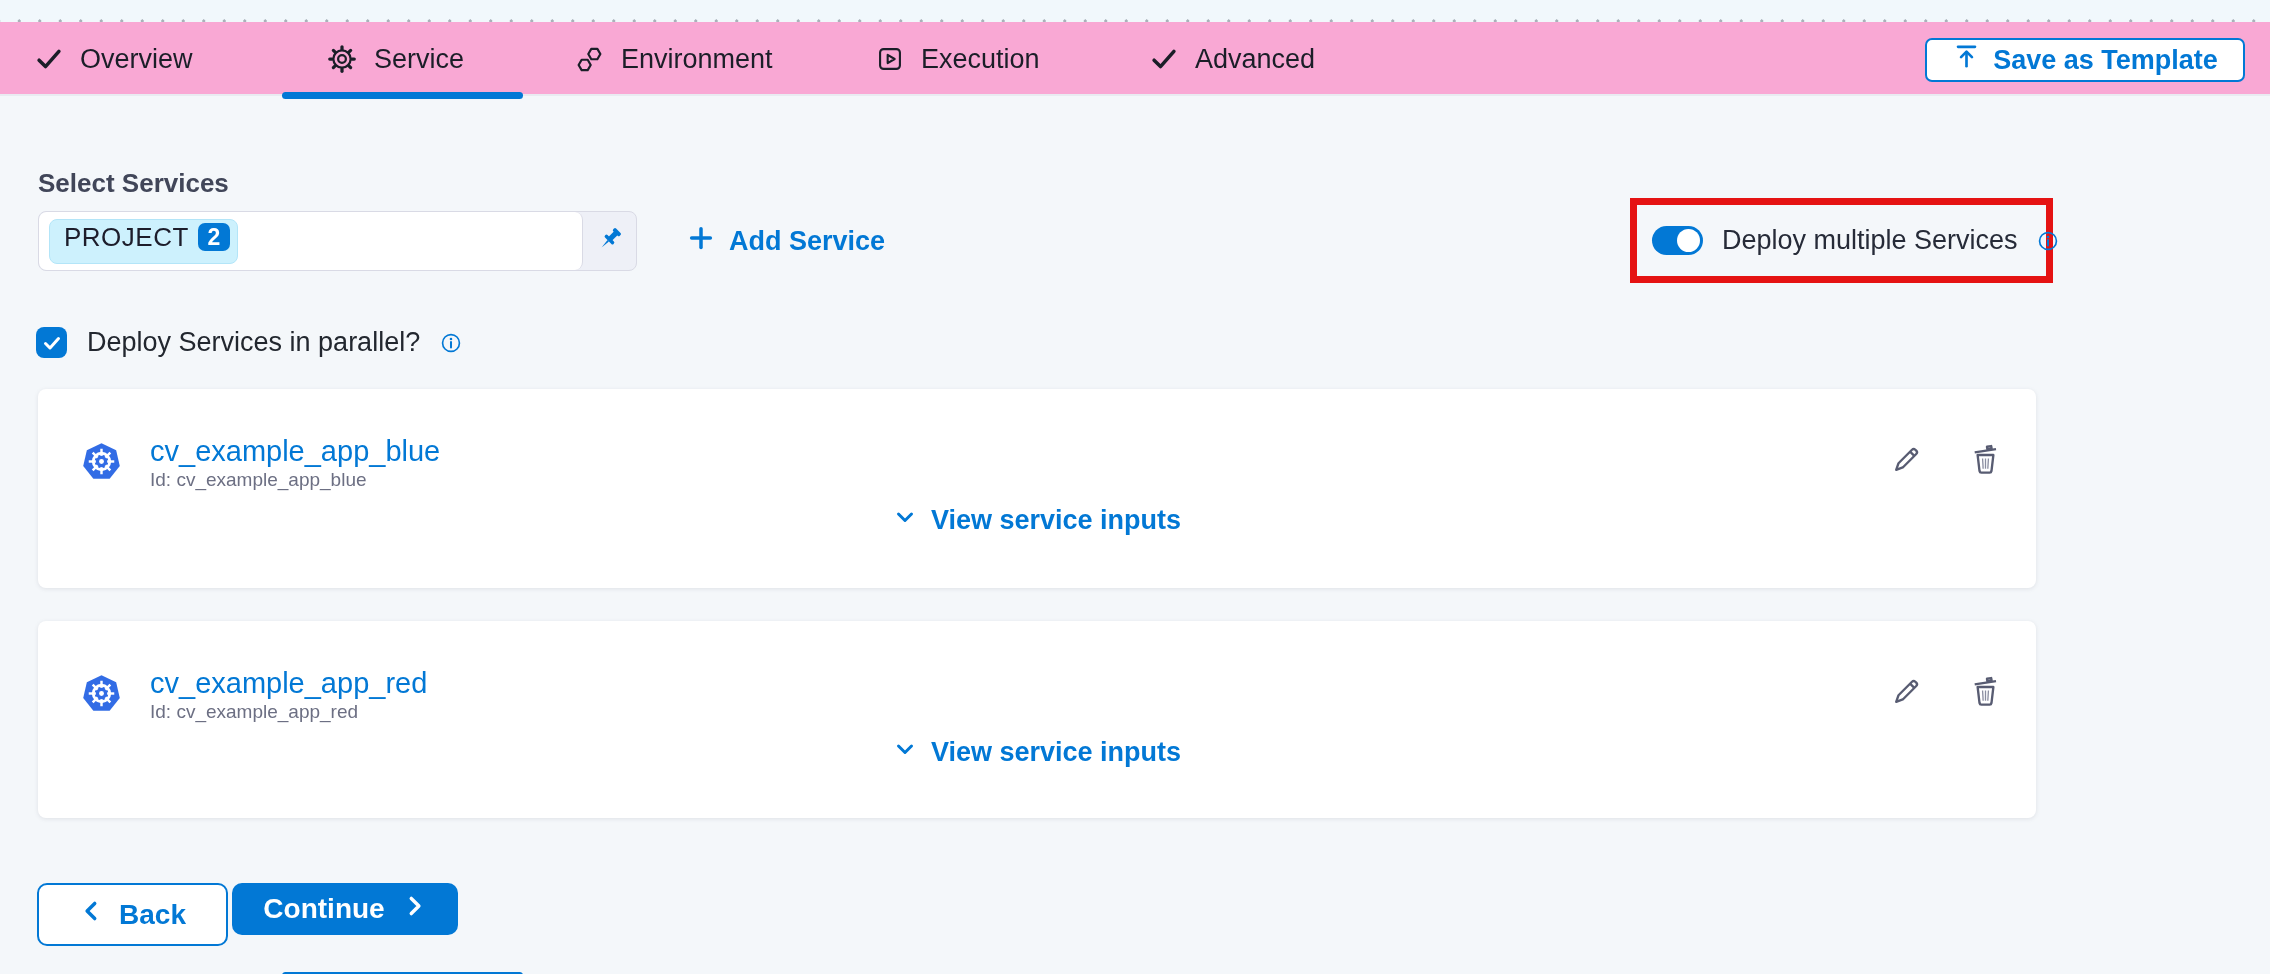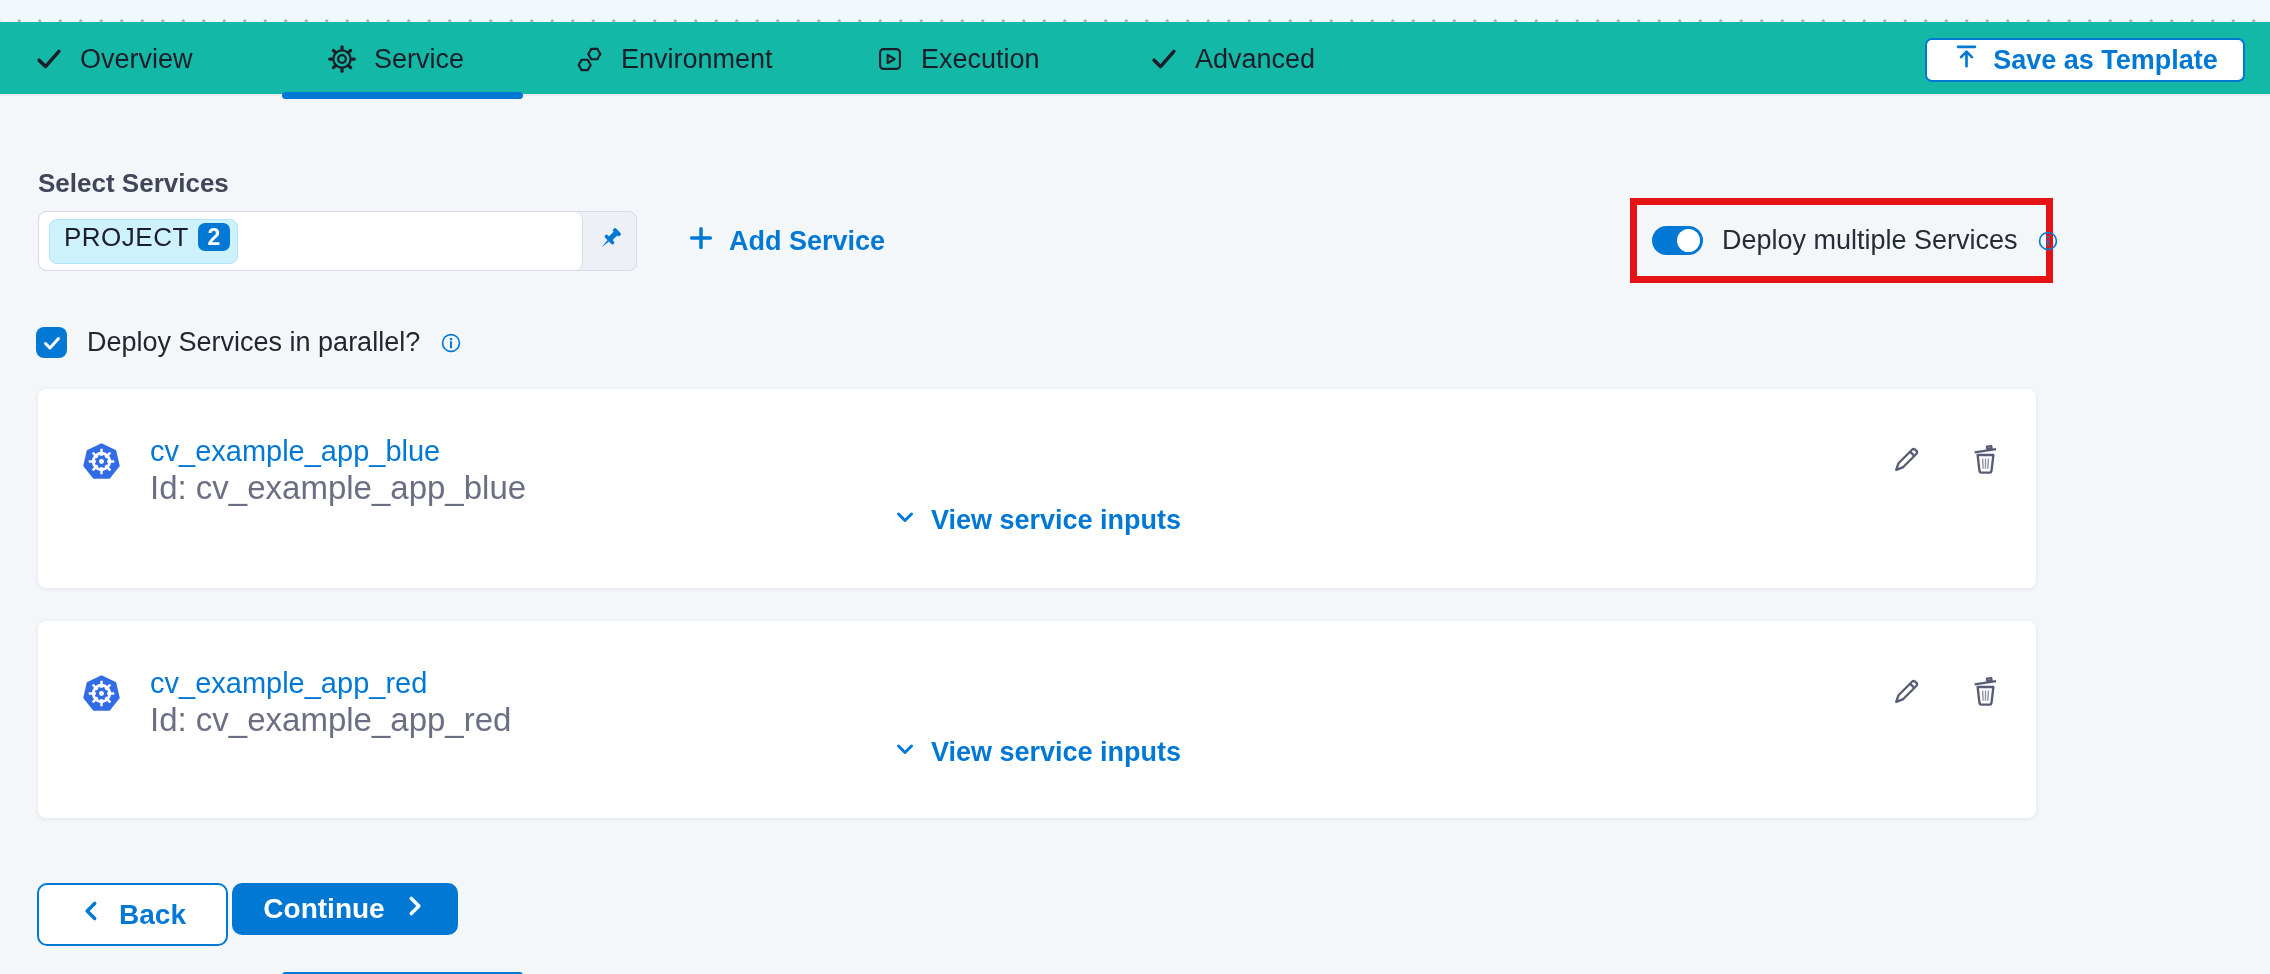--- a/index.html
+++ b/index.html
@@ -5,21 +5,21 @@
   * { margin:0; padding:0; box-sizing:border-box; }
   html,body { width:2270px; height:974px; overflow:hidden; }
   body { font-family:"Liberation Sans", sans-serif; background:#f4f7fa; position:relative; }
 
   
   .canvas-strip { position:absolute; left:0; top:0; width:2270px; height:22px; background-color:#f1f8fc;
     background-image:radial-gradient(circle, #a9b2ba 1.6px, transparent 1.8px);
     background-size:20.5px 24px; background-position:9px 9px; }
 
   
-  .tabbar { position:absolute; left:0; top:22px; width:2270px; height:74px; background:#14b8a6;
+  .tabbar { position:absolute; left:0; top:22px; width:2270px; height:74px; background:#f9a8d4;
     border-bottom:2px solid #e9ebf1; }
   .tab { position:absolute; top:0; height:74px; display:flex; align-items:center; gap:17px;
     font-size:27px; color:#1b1e28; cursor:pointer; }
   .tab svg { display:block; }
   .tab-underline { position:absolute; left:282px; bottom:-5px; width:241px; height:7px;
     background:#0278d5; border-radius:4px; }
   .save-tpl-btn { position:absolute; right:25px; top:16px; width:320px; height:44px;
     border:2px solid #0278d5; border-radius:7px; background:#ffffff; color:#0278d5;
     display:flex; align-items:center; justify-content:center; gap:12px;
     font-size:27px; font-weight:600; cursor:pointer; }
@@ -54,21 +54,21 @@
 
   .info-icon { display:flex; cursor:pointer; }
 
   
   .svc-card { position:absolute; left:38px; width:1998px; background:#ffffff; border-radius:8px;
     box-shadow:0 1px 4px rgba(96,97,112,0.14); }
   .svc-card.first { top:389px; height:199px;text-align:right; }
   .svc-card.second { top:621px; height:197px; }
   .k8s-icon { position:absolute; left:41px; top:50px; }
   .svc-name { position:absolute; left:112px; top:46px; font-size:29px; color:#0278d5; cursor:pointer; }
-  .svc-id { position:absolute; left:112px; top:80px; font-size:33px; color:#6c6f83; }
+  .svc-id { position:absolute; left:112px; top:80px; font-size:19px; color:#6c6f83; }
   .svc-edit { position:absolute; left:1852px; top:54px; cursor:pointer; }
   .svc-delete { position:absolute; left:1930px; top:52px; cursor:pointer; }
   .view-inputs { position:absolute; left:0; right:0; top:116px; display:flex; align-items:center;
     justify-content:center; gap:14px; color:#0278d5; font-size:27px; font-weight:700; cursor:pointer; }
 
   
   .back-btn { position:absolute; left:37px; top:883px; width:191px; height:63px; background:#ffffff;
     border:2px solid #0278d5; border-radius:10px; color:#0278d5; font-size:28px; font-weight:700;
     display:flex; align-items:center; justify-content:center; gap:14px; cursor:pointer; }
   .continue-btn { position:absolute; left:232px; top:883px; width:226px; height:52px; background:#0278d5;

